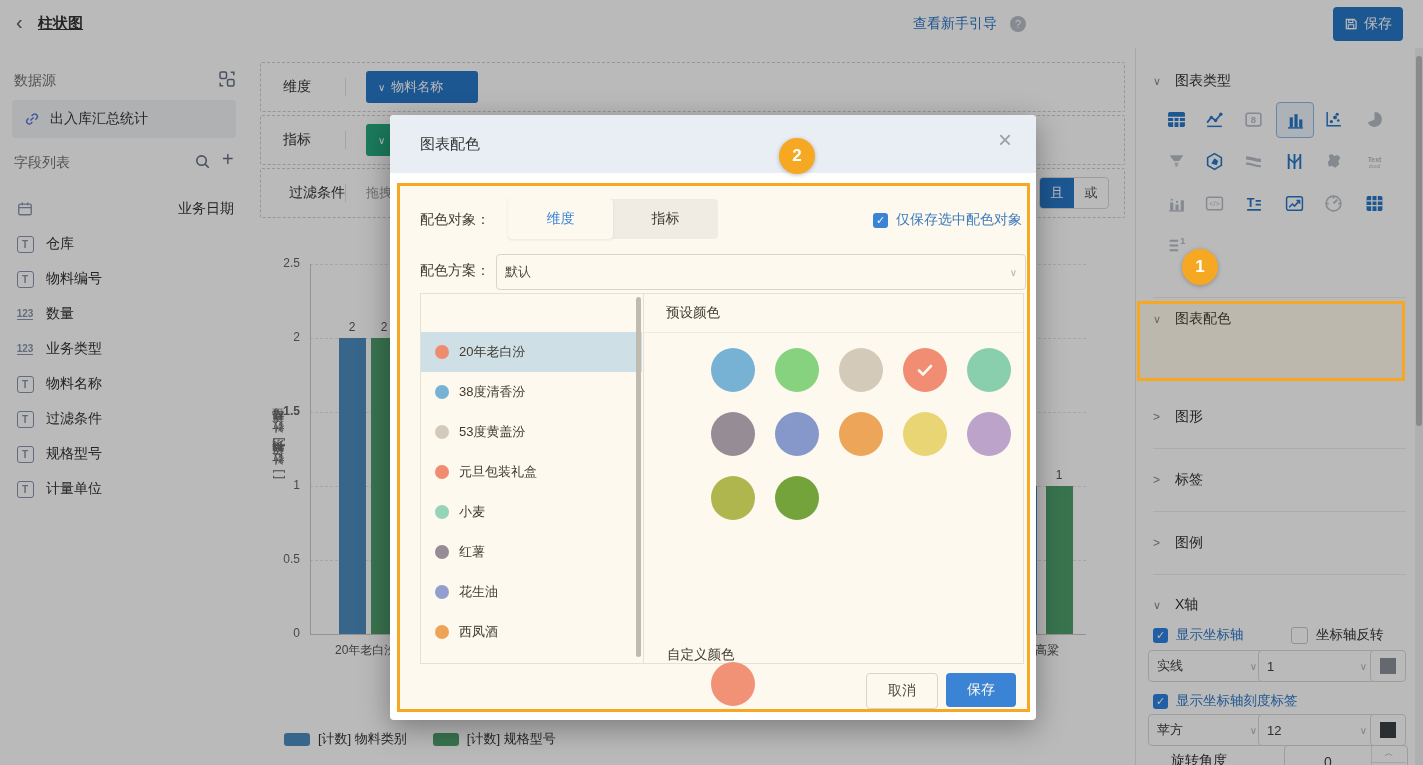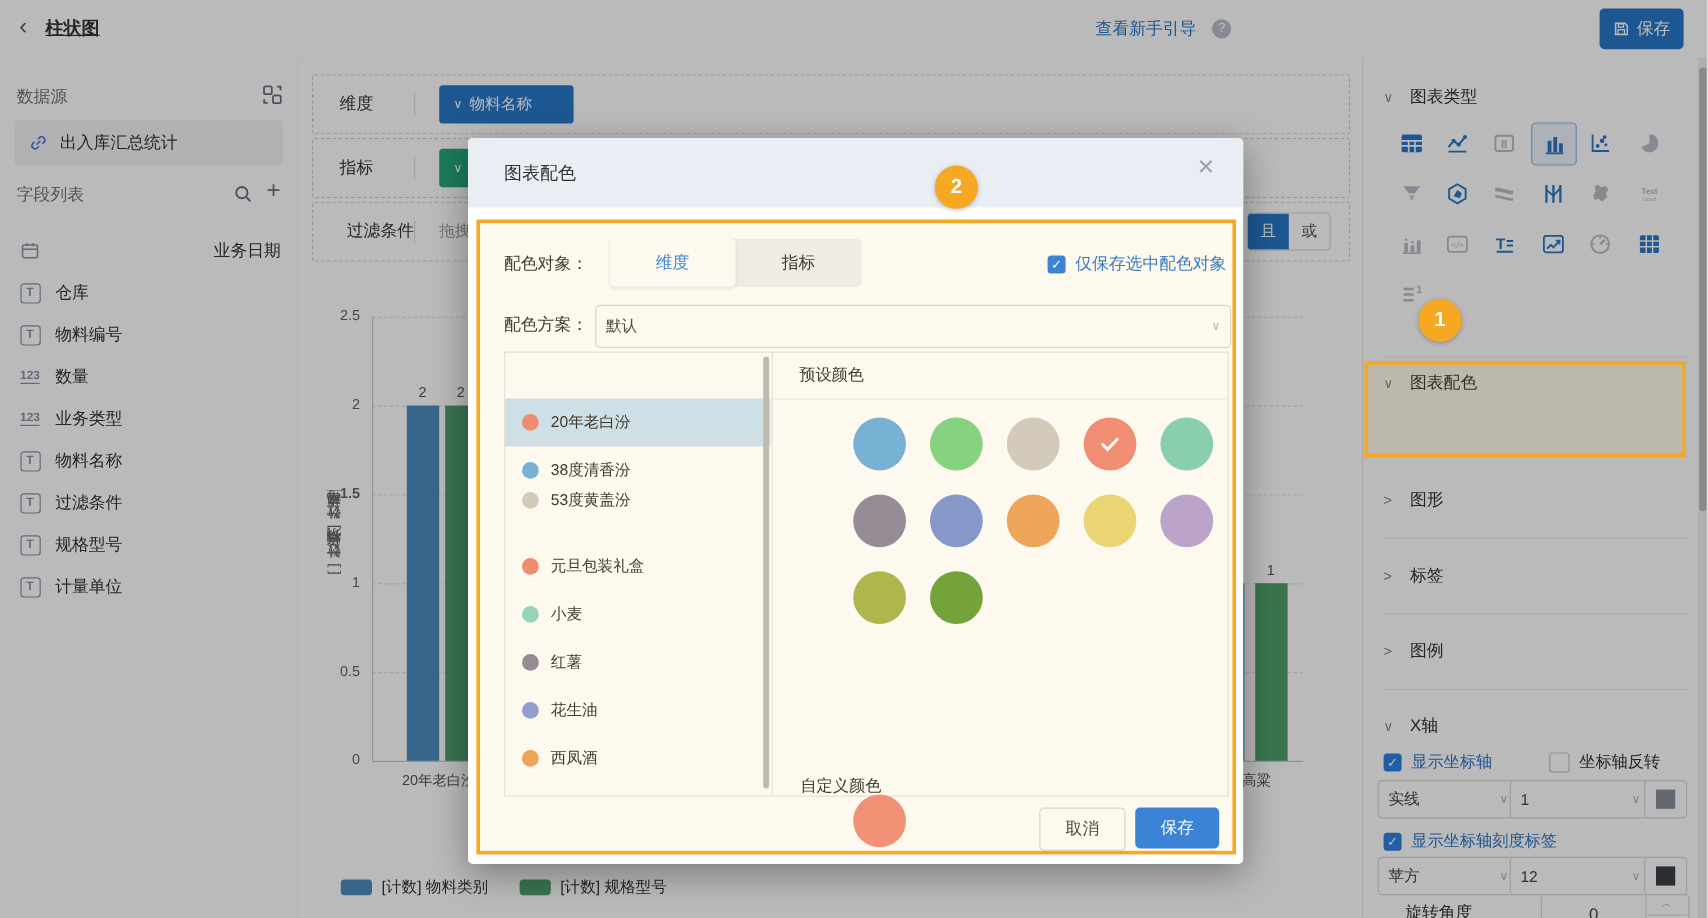--- a/index.html
+++ b/index.html
@@ -502,21 +502,21 @@
       <div class="panel-lcol">
         <div id="color-items">
             <div class="citem sel" style="top: 38px;">
               <div class="cdot" style="background: rgb(239, 138, 118);"></div>
               <div>20年老白汾</div>
             </div>
             <div class="citem" style="top: 78px;">
               <div class="cdot" style="background: rgb(110, 179, 227);"></div>
               <div>38度清香汾</div>
             </div>
-            <div class="citem" style="top: 103px;">
+            <div class="citem" style="top: 118px;">
               <div class="cdot" style="background: rgb(210, 205, 198);"></div>
               <div>53度黄盖汾</div>
             </div>
             <div class="citem" style="top: 158px;">
               <div class="cdot" style="background: rgb(240, 138, 118);"></div>
               <div>元旦包装礼盒</div>
             </div>
             <div class="citem" style="top: 198px;">
               <div class="cdot" style="background: rgb(142, 216, 194);"></div>
               <div>小麦</div>

